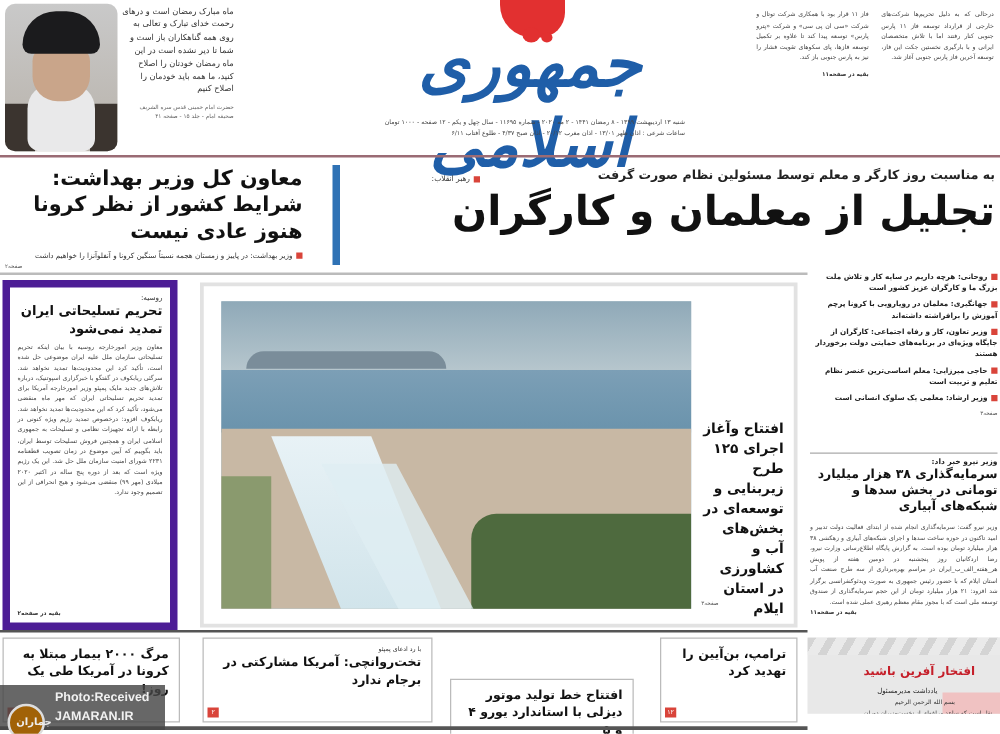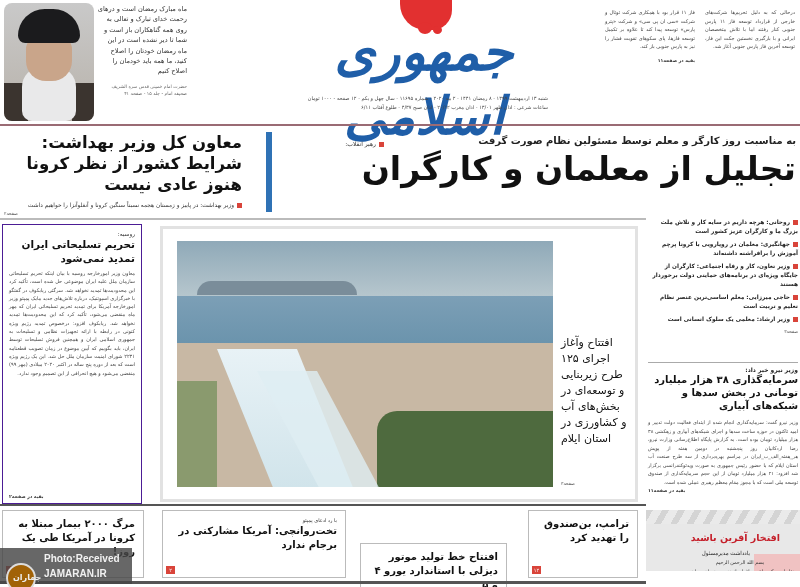--- a/index.html
+++ b/index.html
@@ -47,39 +47,39 @@
 
   #leader { left: 282px; top: 140px; width: 102px; text-align: right; }
   #leader .lbl { font-size: 6px; line-height: 8px; color: #333; }
   #leader .txt { font-size: 6.5px; line-height: 8.4px; font-weight: bold; color: #222; }
 
   #main-story { left: 400px; top: 133px; width: 396px; text-align: right; }
   #main-story .kicker { font-size: 10px; line-height: 16px; font-weight: bold; color: #222; }
   #main-story h1 { font-size: 33px; line-height: 40px; font-weight: bold; color: #111; letter-spacing: -0.5px; white-space: nowrap; }
 
   
-  #sanctions { left: 2px; top: 224px; width: 140px; height: 280px; border: 1px solid #4c1d95; padding: 6px 6px 4px 6px; text-align: right; }
+  #sanctions { left: 2px; top: 224px; width: 140px; height: 280px; border: 6px solid #4c1d95; padding: 6px 6px 4px 6px; text-align: right; }
   #sanctions .kick { font-size: 5.8px; color: #333; }
   #sanctions h3 { font-size: 10.5px; line-height: 14px; font-weight: bold; color: #111; }
   #sanctions .body { font-size: 5px; line-height: 8.3px; color: #444; margin-top: 4px; text-align: justify; }
   #sanctions .more { font-size: 4.6px; color: #333; font-weight: bold; position: absolute; left: 6px; bottom: 4px; }
 
   
   #photo-block { left: 160px; top: 226px; width: 478px; height: 276px; border: 3px solid #e2e2e2; }
   #photo { position: absolute; left: 14px; top: 12px; width: 376px; height: 246px; overflow: hidden; background: #9fb7c4; }
   #photo .sky { position: absolute; left: 0; top: 0; width: 100%; height: 55px; background: linear-gradient(180deg, #8fa9b8, #b6c6cd); }
   #photo .hills { position: absolute; left: 20px; top: 40px; width: 160px; height: 14px; background: #7a8d9a; border-radius: 60px 60px 0 0; }
   #photo .lake { position: absolute; left: 0; top: 55px; width: 100%; height: 50px; background: linear-gradient(180deg, #7c9fb6, #6a93ac); }
   #photo .land { position: absolute; left: 0; top: 102px; width: 100%; height: 144px; background: #c8b8a4; }
   #photo .forest { position: absolute; left: 200px; top: 170px; width: 176px; height: 80px; background: #4e6a3e; border-radius: 20px 0 0 0; }
   #photo .spill { position: absolute; left: 40px; top: 108px; width: 80px; height: 150px; background: linear-gradient(180deg, #e8f2f6, #cfe3ea); transform: skewX(22deg); transform-origin: top; }
   #photo .spill2 { position: absolute; left: 80px; top: 130px; width: 60px; height: 130px; background: #dfeef3; transform: skewX(28deg); transform-origin: top; opacity: .8; }
   #photo .greenL { position: absolute; left: 0; top: 140px; width: 40px; height: 106px; background: #8a9a6e; }
 
-  #photo-caption { position: absolute; left: 398px; top: 106px; width: 66px; text-align: left; font-size: 11px; line-height: 16px; font-weight: normal; color: #111; }
+  #photo-caption { position: absolute; left: 398px; top: 106px; width: 66px; text-align: right; font-size: 11px; line-height: 16px; font-weight: bold; color: #111; }
   #photo-page { position: absolute; left: 398px; top: 252px; font-size: 4.5px; color: #555; }
 
   
   #quotes { left: 648px; top: 218px; width: 150px; text-align: right; }
   #quotes .item { font-size: 5.8px; line-height: 8.6px; color: #222; margin-bottom: 5px; font-weight: bold; }
   #quotes .pg { font-size: 4.5px; color: #555; }
   #quotes-rule { left: 648px; top: 362px; width: 150px; height: 1px; background: #aaa; }
 
   #energy { left: 648px; top: 366px; width: 150px; text-align: right; }
   #energy .kick { font-size: 6px; color: #222; font-weight: bold; }
@@ -223,21 +223,21 @@
 <div id="box-takht" class="box">
   <div class="kick">با رد ادعای پمپئو</div>
   <h4>تخت‌روانچی: آمریکا مشارکتی در برجام ندارد</h4>
   <div class="num">۲</div>
 </div>
 <div id="box-diesel" class="box">
   <h4>افتتاح خط تولید موتور دیزلی با استاندارد یورو ۴ و ۵</h4>
   <div class="num">۱۱</div>
 </div>
 <div id="box-trump" class="box">
-  <h4>ترامپ، بن‌صندوق را تهدید کرد</h4>
+  <h4>ترامپ، بن‌آیین را تهدید کرد</h4>
   <div class="num">۱۲</div>
 </div>
 
 <div id="editorial" class="abs">
   <div class="stripe"></div>
   <div class="pinkbox"></div>
   <h4>افتخار آفرین باشید</h4>
   <div class="l1">یادداشت مدیرمسئول</div>
   <div class="l2">بسم الله الرحمن الرحیم</div>
   <div class="l3">نقل است که ساعد مراغه‌ای از نخست‌وزیران دوران</div>

